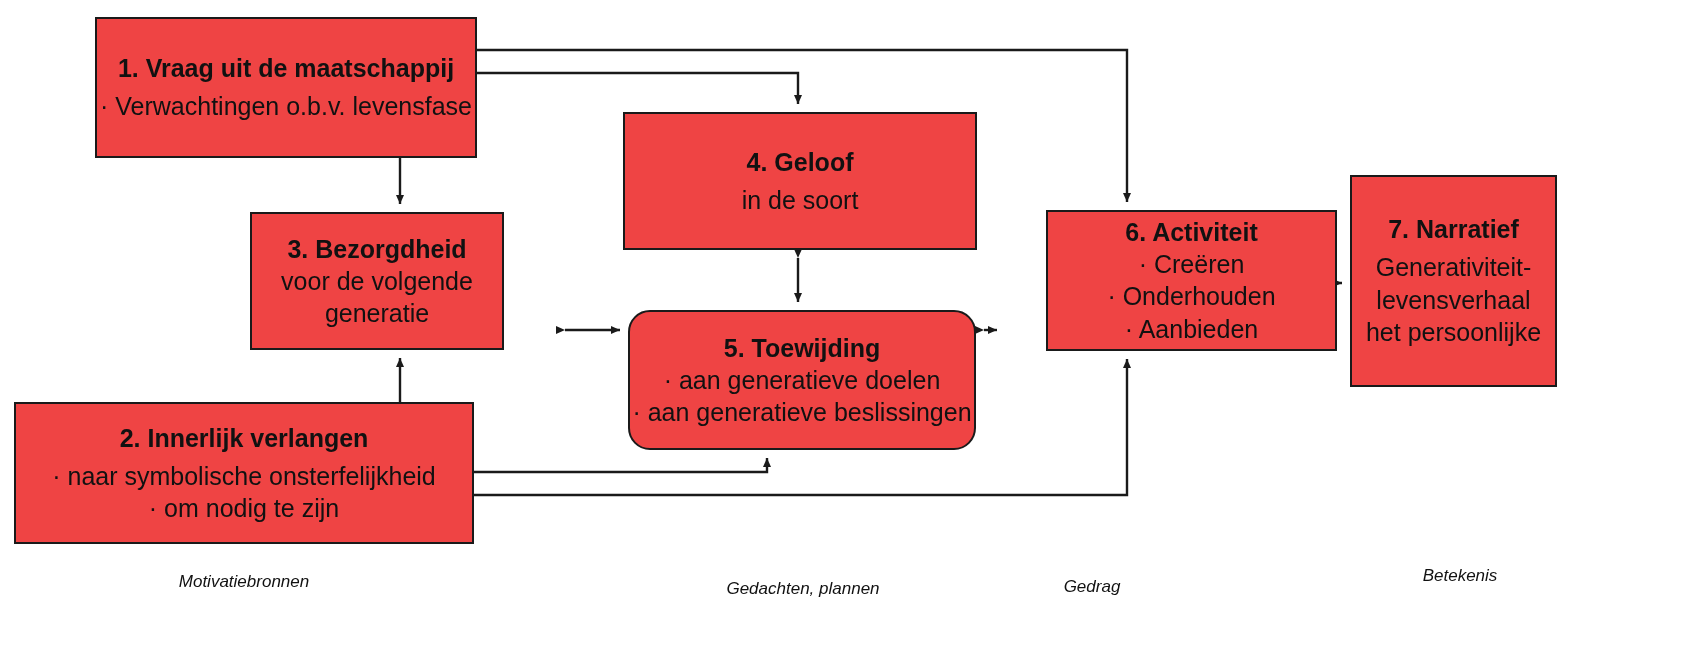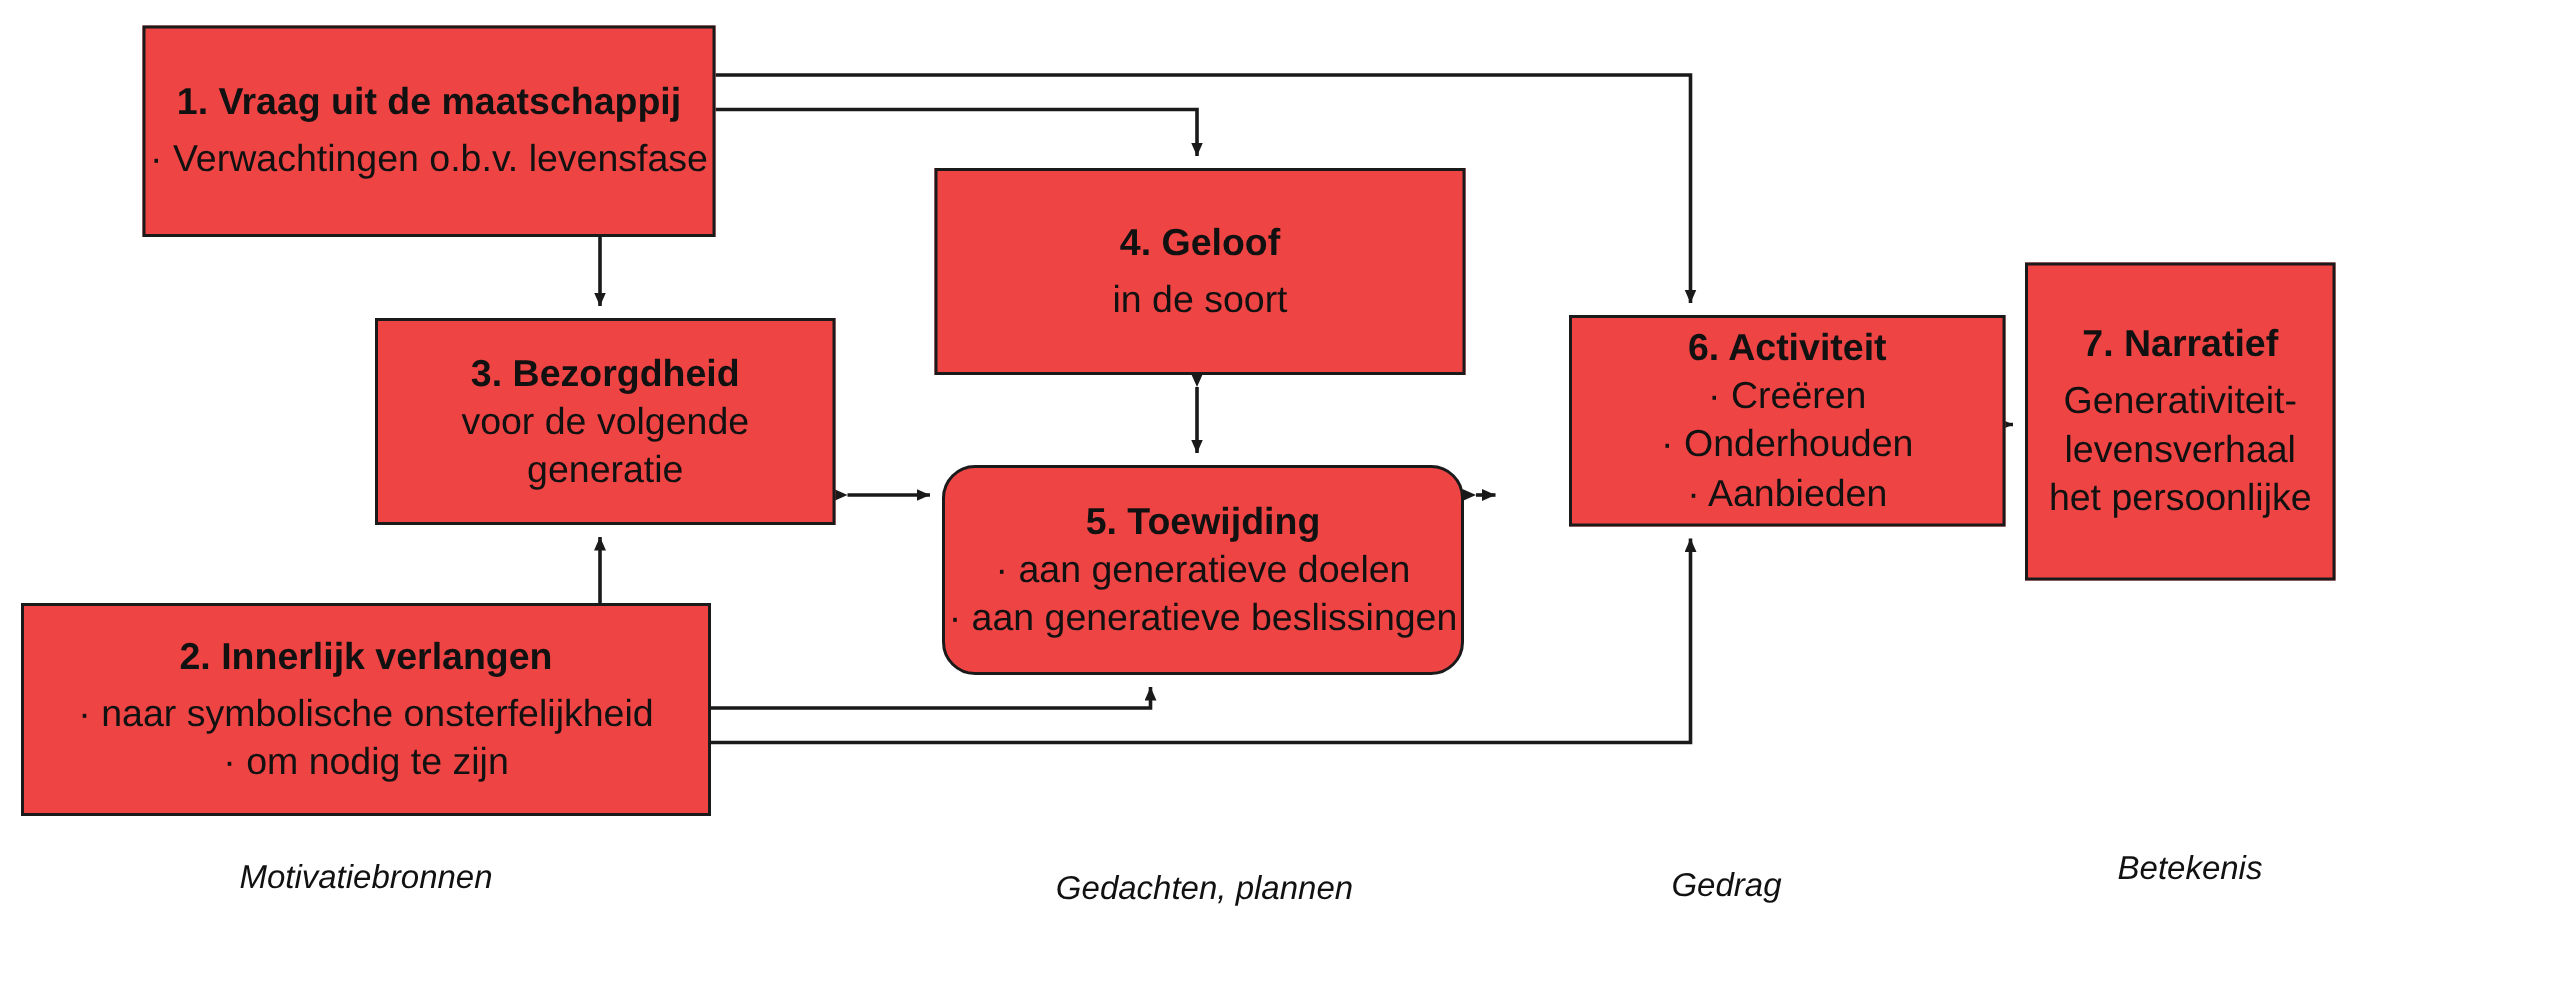--- a/index.html
+++ b/index.html
@@ -6,32 +6,32 @@
   body{width:1707px;height:672px;position:relative;overflow:hidden;
        font-family:"Liberation Sans","DejaVu Sans",sans-serif;color:#111111;}
   #canvas{position:absolute;left:0;top:0;width:1707px;height:672px;}
   svg.wires{position:absolute;left:0;top:0;width:1707px;height:672px;pointer-events:none;}
   .box{position:absolute;border:2px solid #1a1a1a;background:#ef4444;
        box-sizing:border-box;display:flex;flex-direction:column;
        align-items:center;justify-content:center;text-align:center;}
   .box .ttl{font-weight:bold;font-size:25px;line-height:1.28;}
   .box .ln{font-size:25px;line-height:1.30;font-weight:normal;}
   .pad{height:6px;}
-  .zonelabel{position:absolute;font-style:italic;font-size:22px;
+  .zonelabel{position:absolute;font-style:italic;font-size:17px;
              white-space:nowrap;text-align:center;}
   #b1{left:95px;top:17px;width:382px;height:141px;}
   #b2{left:14px;top:402px;width:460px;height:142px;}
-  #b3{left:250px;top:212px;width:307px;height:138px;}
+  #b3{left:250px;top:212px;width:254px;height:138px;}
   #b4{left:623px;top:112px;width:354px;height:138px;}
   #b5{left:628px;top:310px;width:348px;height:140px;border-radius:22px;}
   #b6{left:1046px;top:210px;width:291px;height:141px;}
   #b7{left:1350px;top:175px;width:207px;height:212px;}
   #z1{left:148px;top:572px;width:192px;}
   #z2{left:697px;top:579px;width:212px;}
-  #z3{left:1108px;top:577px;width:86px;}
+  #z3{left:1049px;top:577px;width:86px;}
   #z4{left:1404px;top:566px;width:112px;}
 </style>
 </head>
 <body>
 
 <div id="canvas">
 
   <svg class="wires" viewBox="0 0 1707 672" xmlns="http://www.w3.org/2000/svg">
     <defs>
       <marker id="ah" markerWidth="11" markerHeight="11" refX="9" refY="4" orient="auto" markerUnits="userSpaceOnUse">

